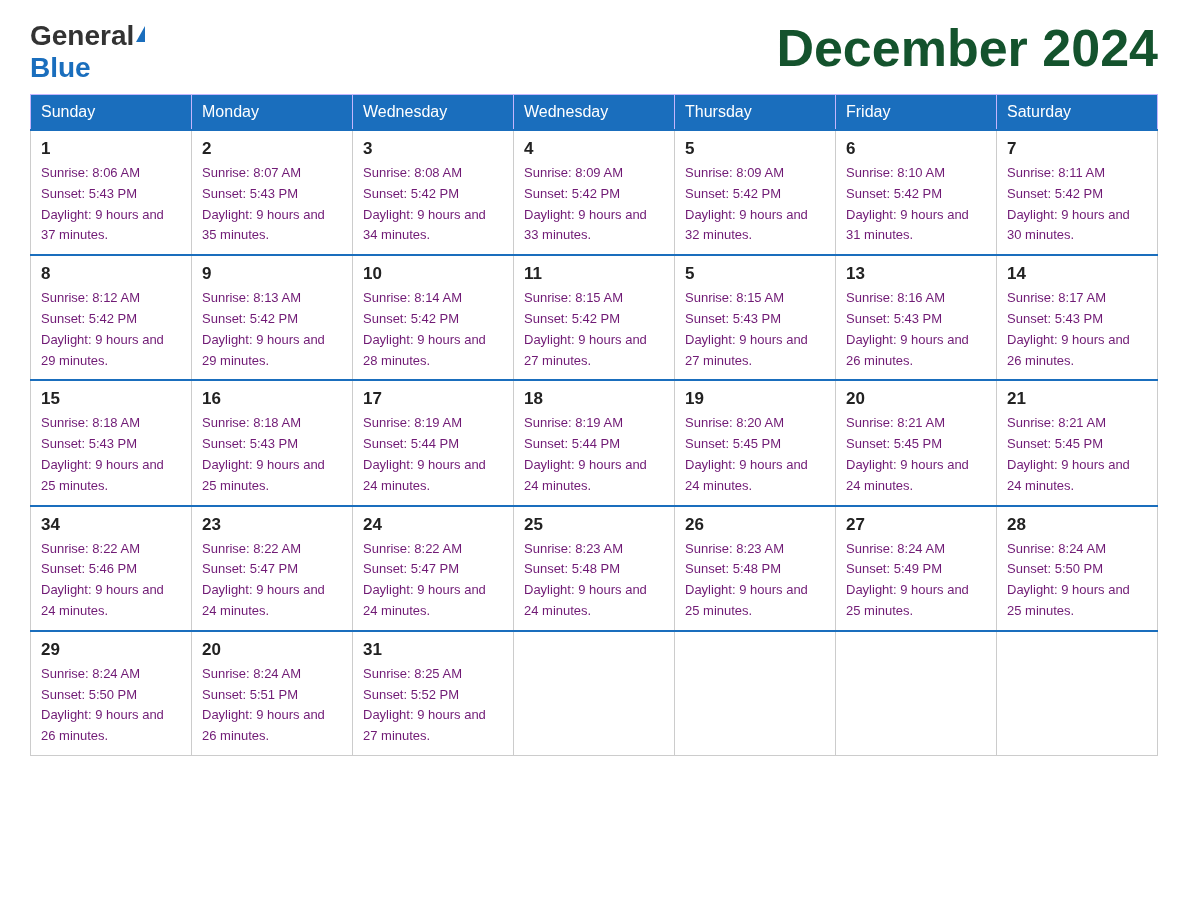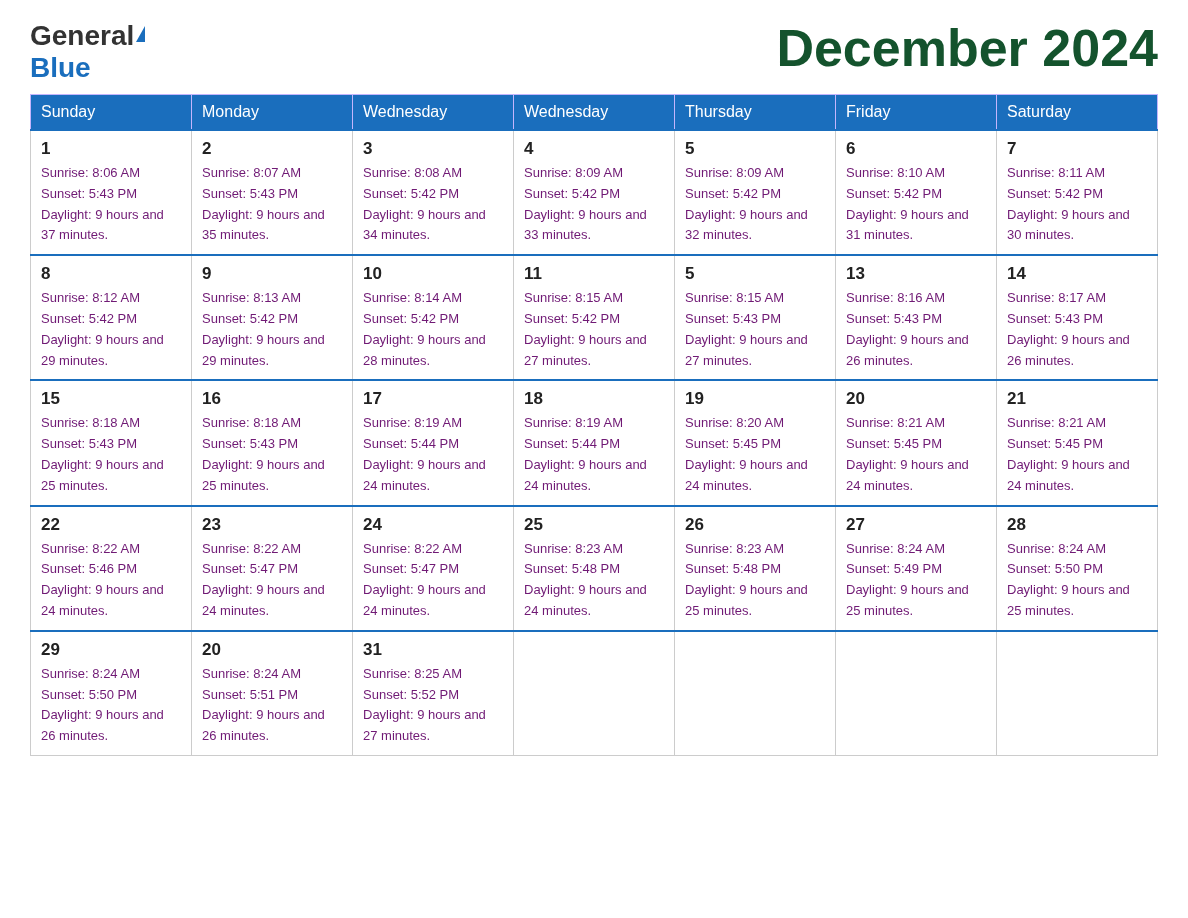--- a/index.html
+++ b/index.html
@@ -210,21 +210,21 @@
           <span class="day-number">20</span>
           <div class="day-info">Sunrise: 8:21 AM<br>Sunset: 5:45 PM<br>Daylight: 9 hours and 24 minutes.</div>
         </td>
         <td>
           <span class="day-number">21</span>
           <div class="day-info">Sunrise: 8:21 AM<br>Sunset: 5:45 PM<br>Daylight: 9 hours and 24 minutes.</div>
         </td>
       </tr>
       <tr>
         <td>
-          <span class="day-number">22</span>
+          <span class="day-number">34</span>
           <div class="day-info">Sunrise: 8:22 AM<br>Sunset: 5:46 PM<br>Daylight: 9 hours and 24 minutes.</div>
         </td>
         <td>
           <span class="day-number">23</span>
           <div class="day-info">Sunrise: 8:22 AM<br>Sunset: 5:47 PM<br>Daylight: 9 hours and 24 minutes.</div>
         </td>
         <td>
           <span class="day-number">24</span>
           <div class="day-info">Sunrise: 8:22 AM<br>Sunset: 5:47 PM<br>Daylight: 9 hours and 24 minutes.</div>
         </td>

